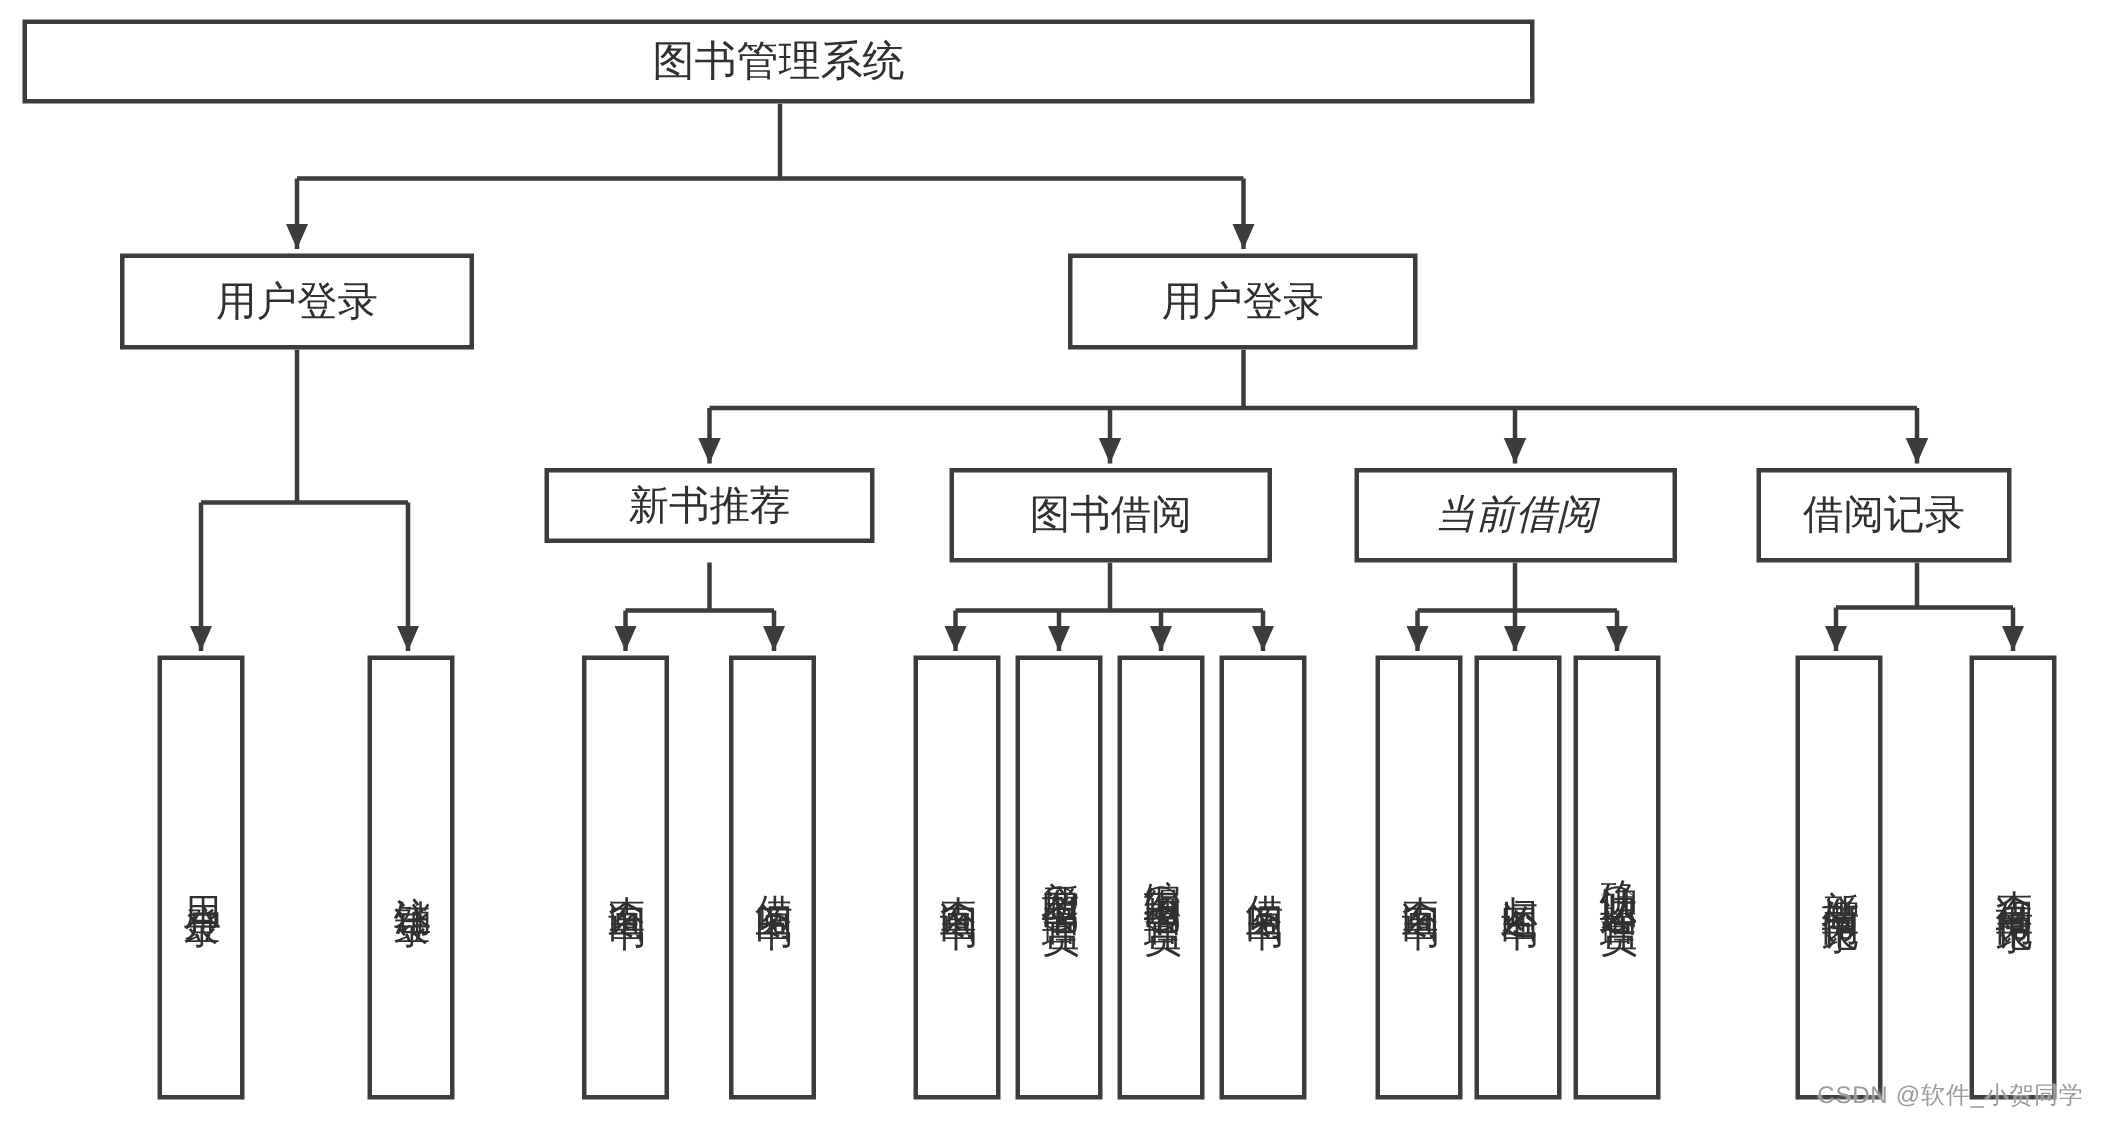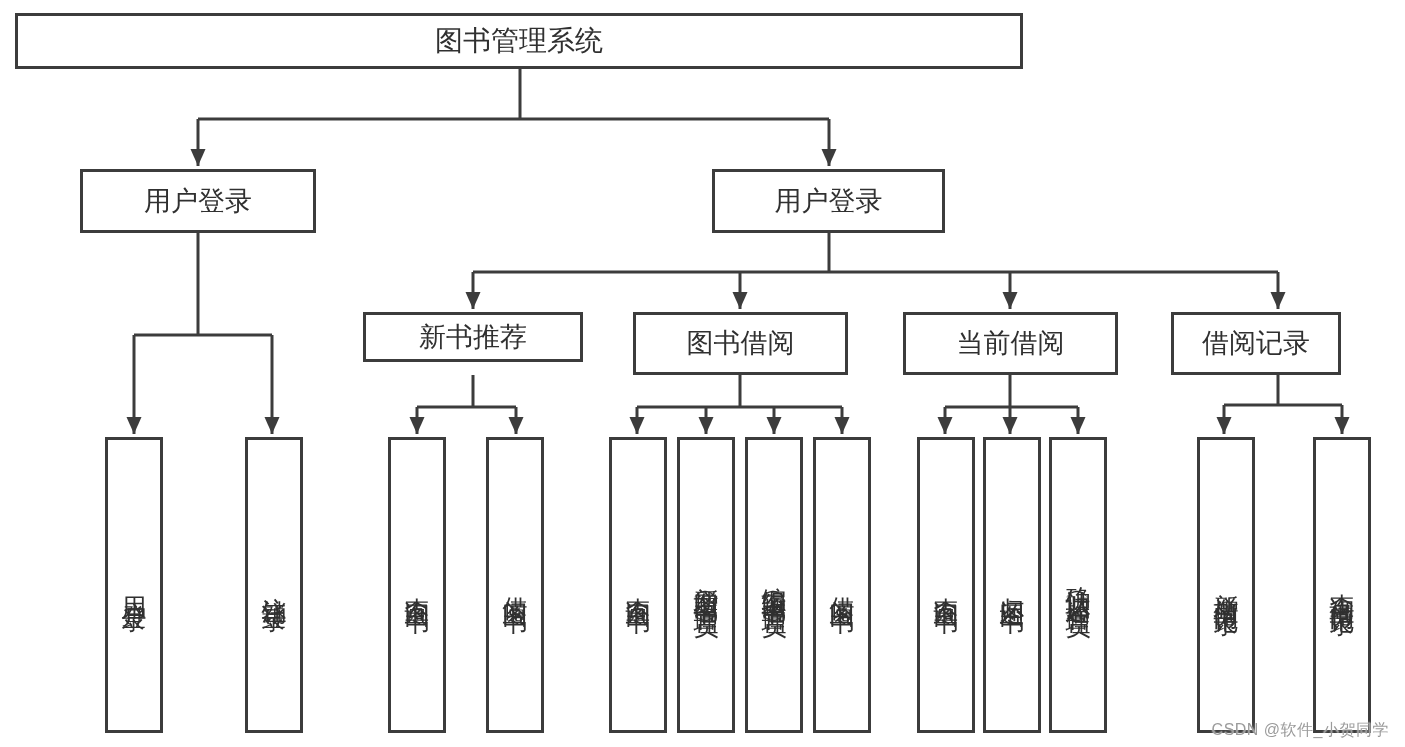--- a/index.html
+++ b/index.html
@@ -112,21 +112,21 @@
     </g>
   </svg>
 
   <div class="hbox" style="left:15px; top:13px; width:1008px; height:56px; font-size:28px;">图书管理系统</div>
 
   <div class="hbox" style="left:80px; top:169px; width:236px; height:64px;">用户登录</div>
   <div class="hbox" style="left:712px; top:169px; width:233px; height:64px;">用户登录</div>
 
   <div class="hbox" style="left:363px; top:312px; width:220px; height:50px;">新书推荐</div>
   <div class="hbox" style="left:633px; top:312px; width:215px; height:63px;">图书借阅</div>
-  <div class="hbox" style="left:903px; top:312px; width:215px; height:63px;">当前借阅</div>
+  <div class="hbox" style="left:903px; top:312px; width:215px; height:63px;font-style:italic;">当前借阅</div>
   <div class="hbox" style="left:1171px; top:312px; width:170px; height:63px;">借阅记录</div>
 
   <div class="vbox" style="left:105px;">
     <span>用户登录</span>
   </div>
   <div class="vbox" style="left:245px;">
     <span>注销登录</span>
   </div>
 
   <div class="vbox" style="left:388px;">

